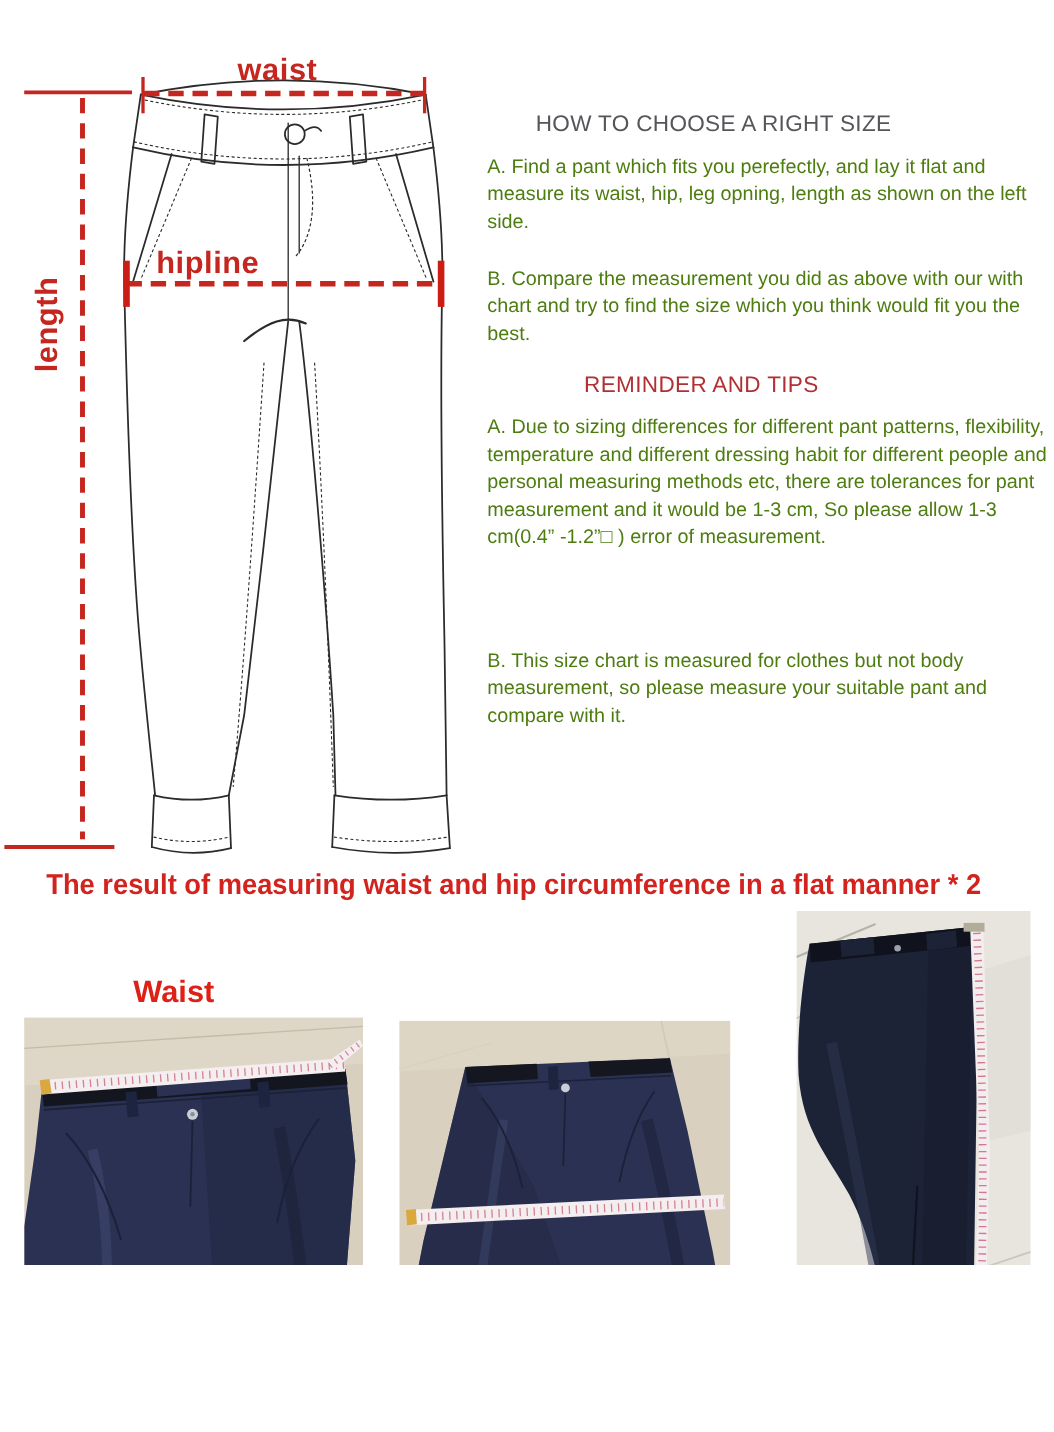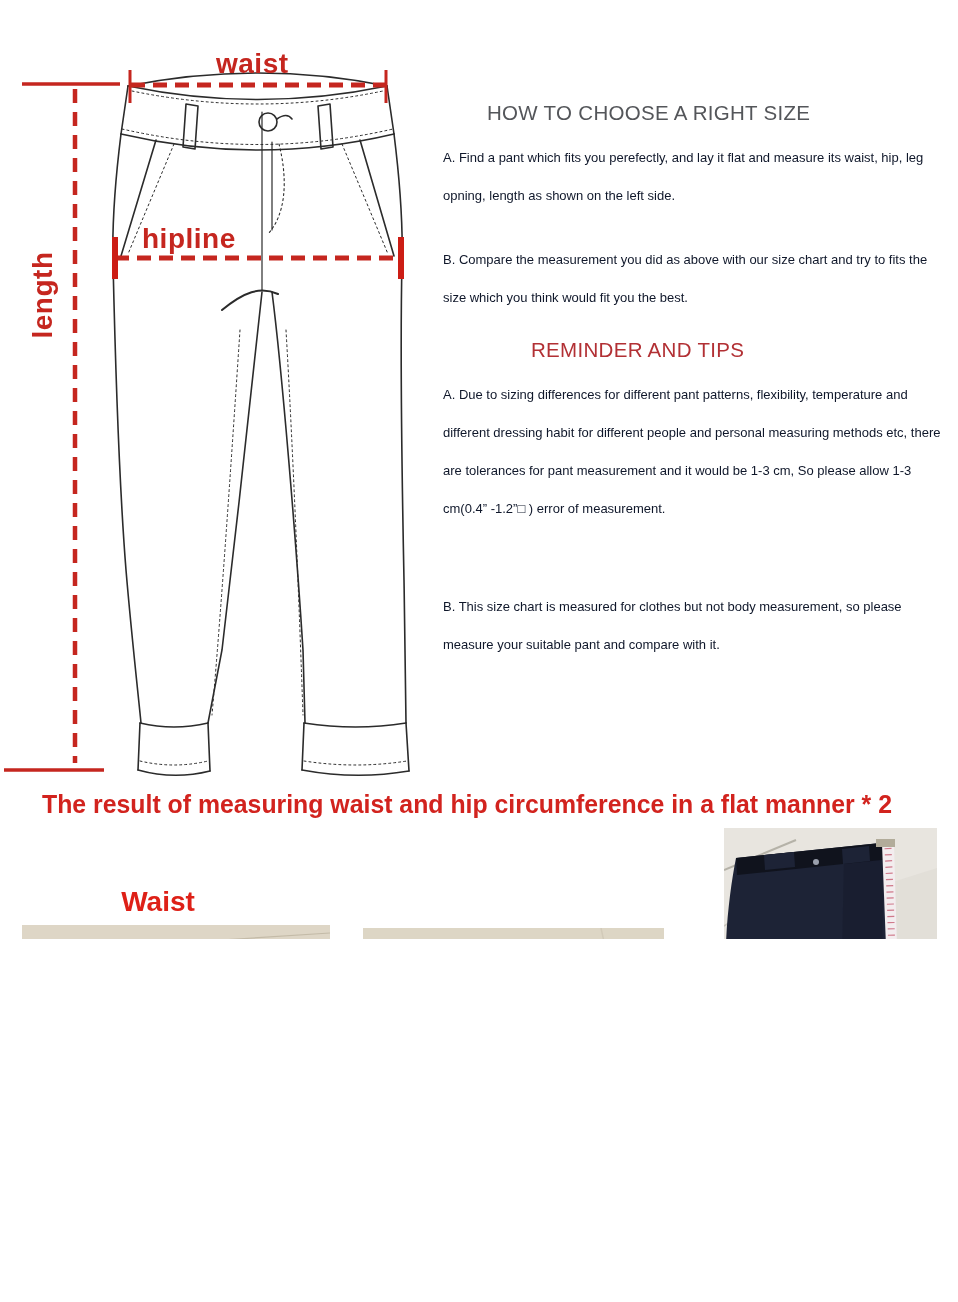--- a/index.html
+++ b/index.html
@@ -1,37 +1,37 @@
 <!DOCTYPE html>
 <html><head>
 <meta charset="utf-8">
 <style>
   html,body{margin:0;padding:0;background:#ffffff;}
   .canvas{
-    position:relative;width:958px;height:939px;background:#ffffff;
+    position:relative;width:958px;height:1150px;background:#ffffff;
     font-family:"Liberation Sans","DejaVu Sans",sans-serif;overflow:hidden;
   }
   
   .diagram-svg{position:absolute;left:0;top:0;}
   .dim-label{
     position:absolute;color:#c5261f;font-weight:700;font-size:28px;
     letter-spacing:0.5px;white-space:nowrap;
   }
   .dim-label-length{
     left:-12px;top:277px;width:114px;height:36px;text-align:center;
     transform:rotate(-90deg);
   }
   
   .col-title{
     position:absolute;left:443px;top:101px;width:510px;
     font-size:20.5px;color:#54565a;padding-left:44px;letter-spacing:0.3px;
   }
   .para{
     position:absolute;left:443px;width:510px;
-    font-size:13px;line-height:38px;color:#0f172a;
+    font-size:18px;line-height:25px;color:#4d7c0f;
   }
   .para-a{top:139px;}
   .para-b{top:241px;}
   .reminder-title{
     position:absolute;left:443px;top:338px;width:510px;
     font-size:20.5px;color:#b23034;padding-left:88px;letter-spacing:0.3px;
   }
   .para-ra{top:376px;}
   .para-rb{top:588px;}
   
@@ -115,21 +115,21 @@
       <path d="M75,89 L75,763" stroke-width="4.5" stroke-dasharray="14,9"></path>
       <path d="M4,770 L104,770" stroke-width="3.5"></path>
     </g>
   </svg>
   <div class="dim-label" style="left:216px;top:48px;">waist</div>
   <div class="dim-label" style="left:142px;top:223px;text-align:right;">hipline</div>
   <div class="dim-label dim-label-length">length</div>
 
   <div class="col-title">HOW TO CHOOSE A RIGHT SIZE</div>
   <div class="para para-a">A. Find a pant which fits you perefectly, and lay it flat and measure its waist, hip, leg opning, length as shown on the left side.</div>
-  <div class="para para-b">B. Compare the measurement you did as above with our  size chart and try to fits the size which you think would fit you the best.</div>
+  <div class="para para-b">B. Compare the measurement you did as above with our  with chart and try to find the size which you think would fit you the best.</div>
   <div class="reminder-title">REMINDER AND TIPS</div>
   <div class="para para-ra">A. Due to sizing differences for different pant patterns, flexibility, temperature and different dressing habit for different people and personal measuring methods etc, there are tolerances for pant measurement and it would be 1-3 cm, So please allow 1-3 cm(0.4” -1.2”□ ) error of measurement.</div>
   <div class="para para-rb">B. This size chart is measured for clothes but not body measurement, so please measure your suitable pant and compare with it.</div>
 
   <div class="headline">The result of measuring waist and hip circumference in a flat manner * 2</div>
 
   <div class="photo-label label-waist">Waist</div>
   <div class="photo-label label-hip">hip</div>
   <div class="photo-label label-length">length</div>
 

